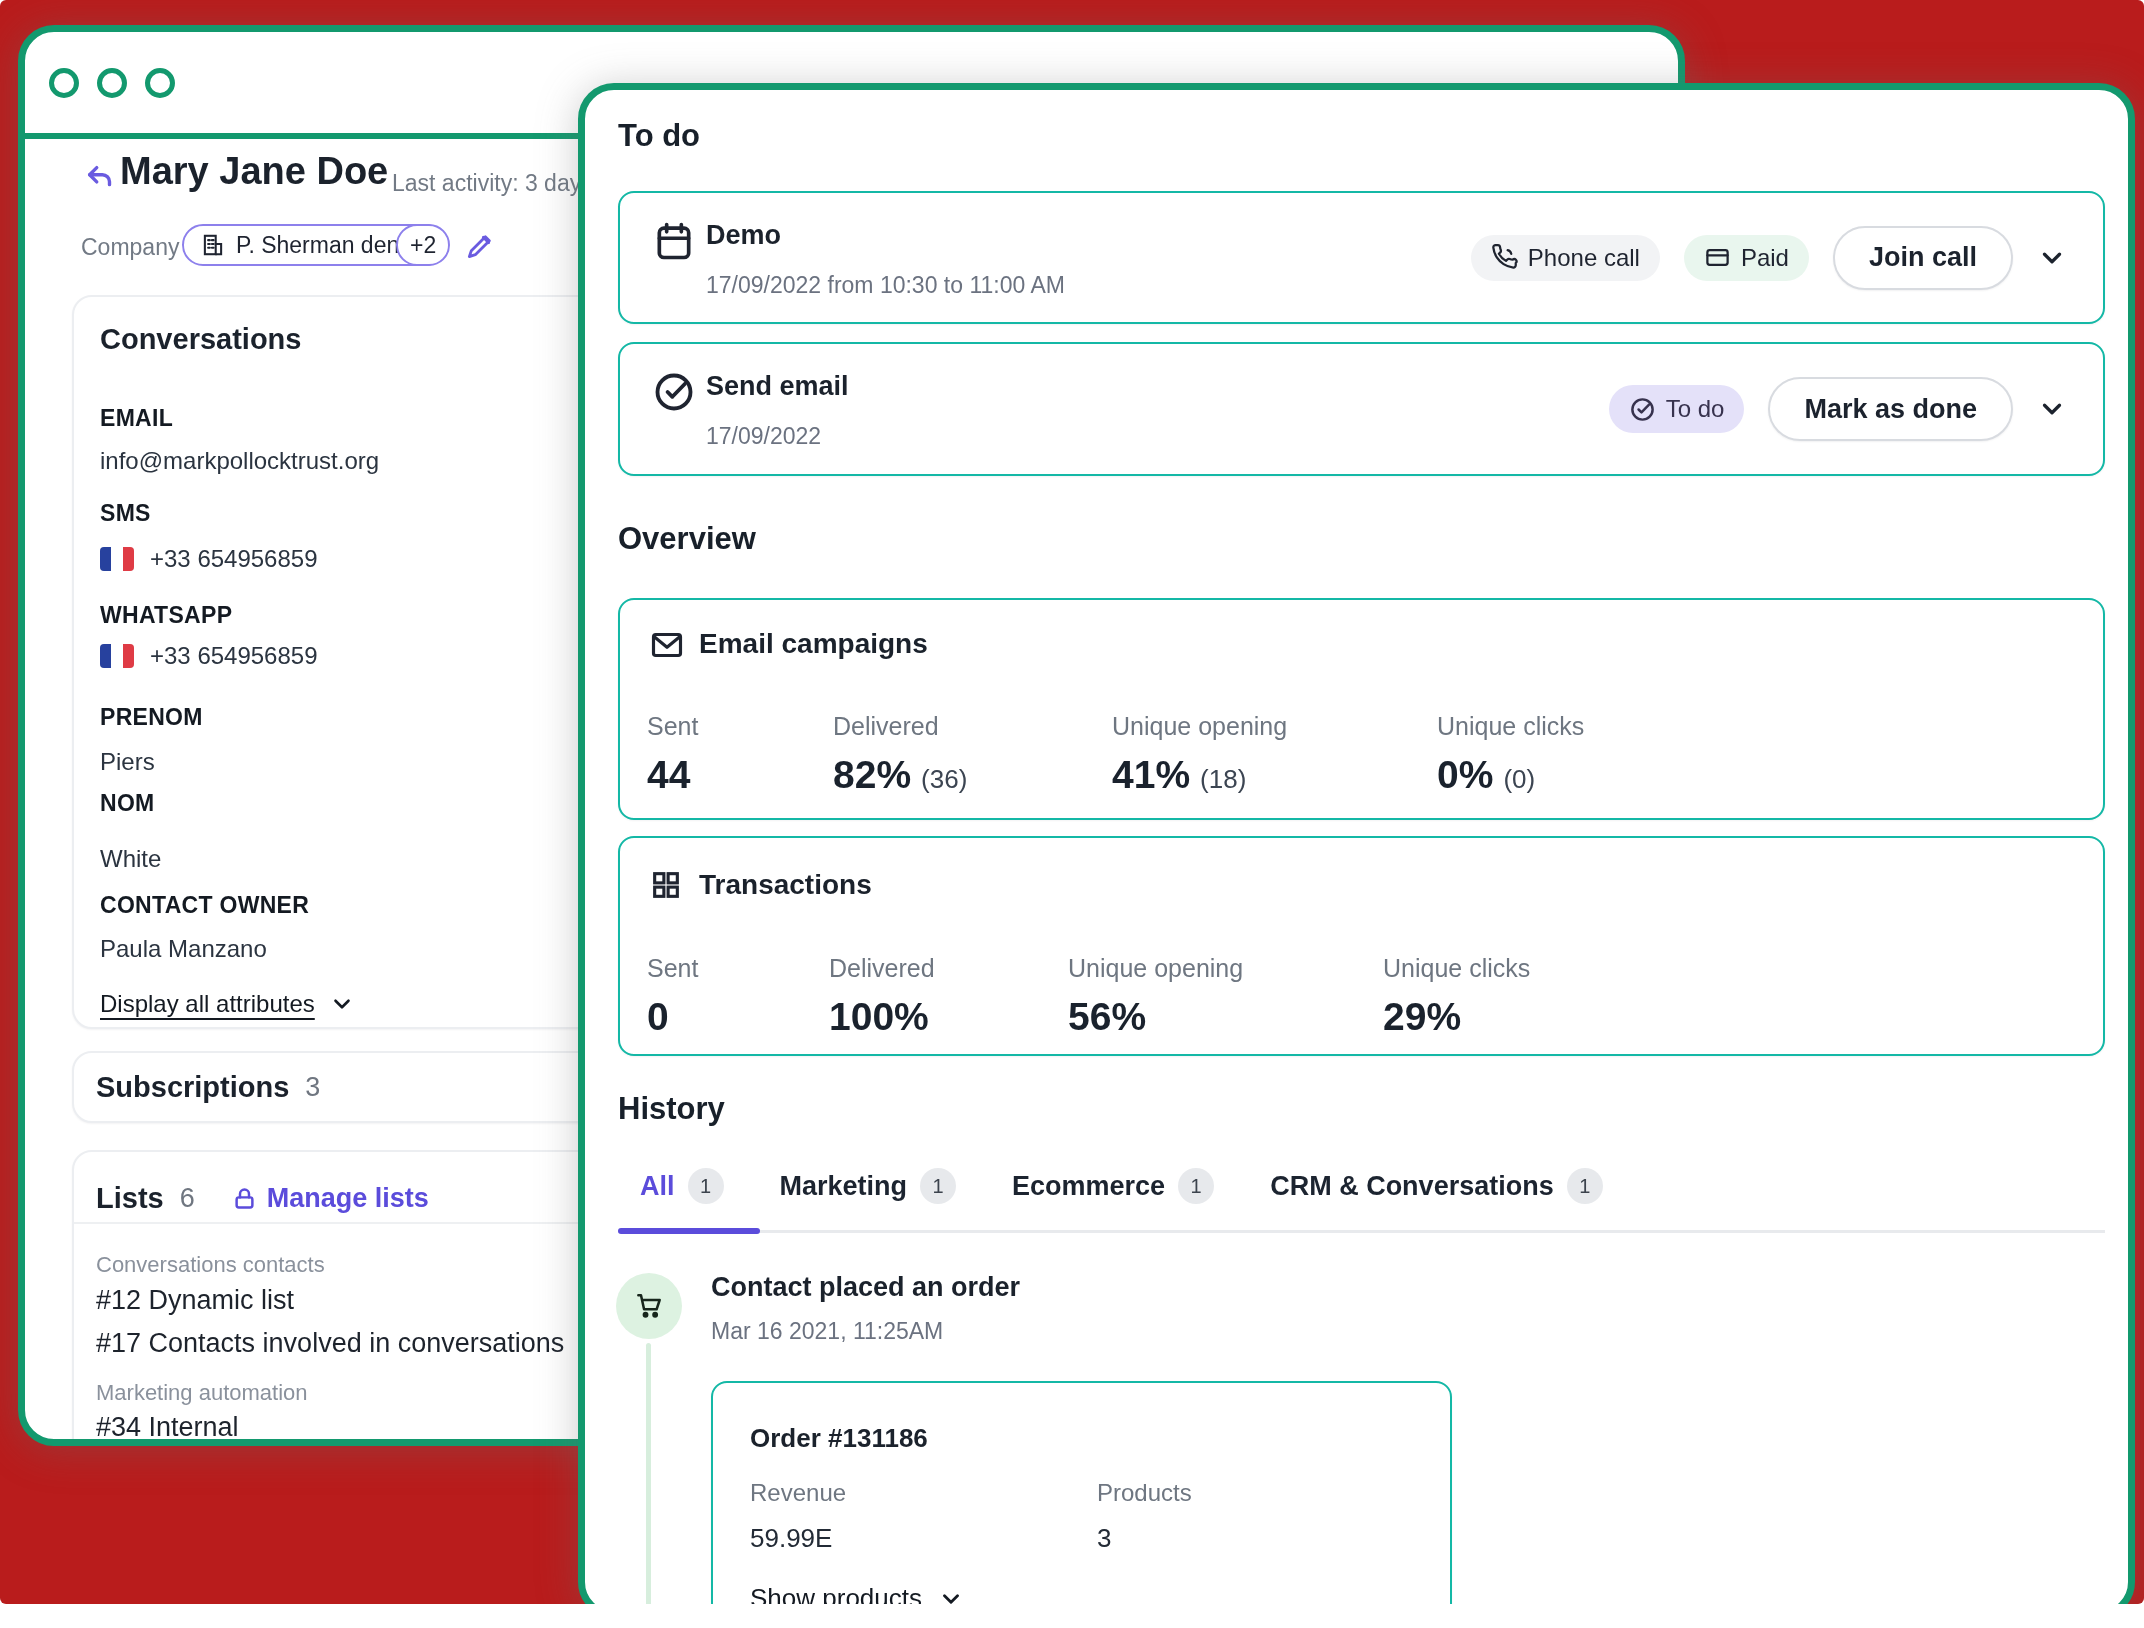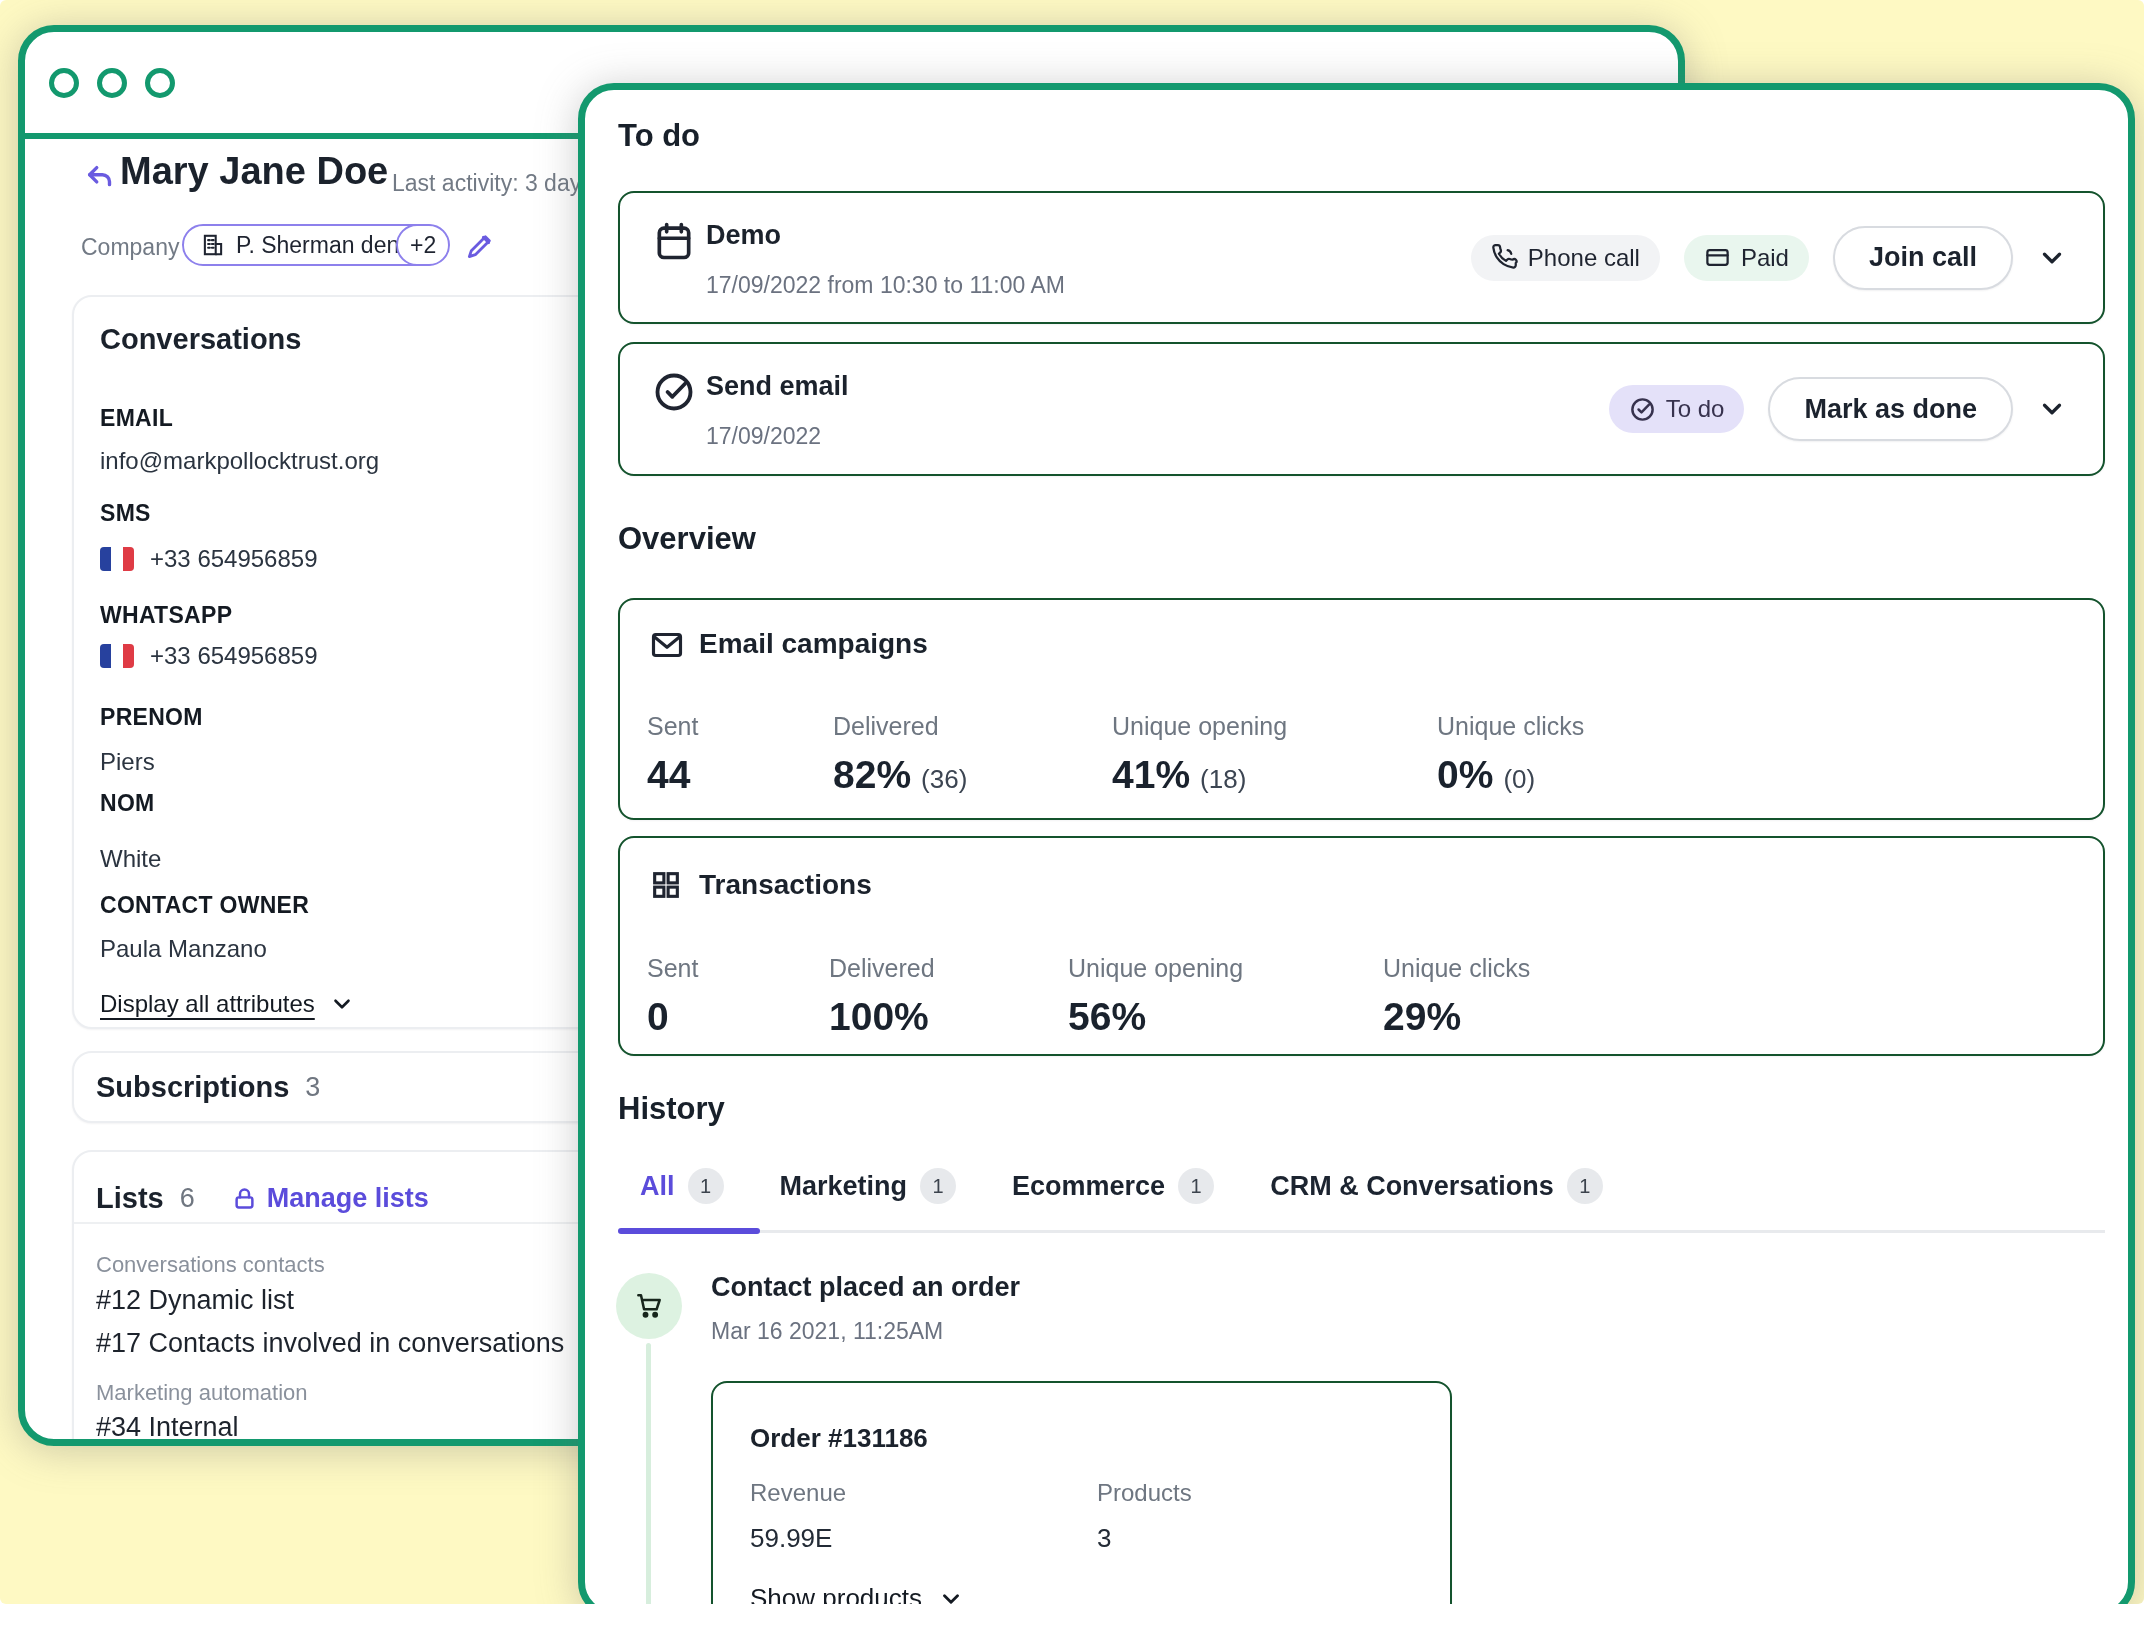--- a/index.html
+++ b/index.html
@@ -1,17 +1,17 @@
 <!DOCTYPE html>
 <html><head>
 <meta charset="utf-8">
 <style>
   html,body{margin:0;padding:0;background:#fff;}
   *{box-sizing:border-box;font-family:"Liberation Sans","DejaVu Sans",sans-serif;}
-  .canvas{position:relative;width:2144px;height:1604px;background:#fef9c3;border-radius:6px;overflow:hidden;}
+  .canvas{position:relative;width:2144px;height:1604px;background:#b91c1c;border-radius:6px;overflow:hidden;}
   .win{position:absolute;background:#fff;border:7px solid #13996e;border-radius:36px;overflow:hidden;box-shadow:0 4px 40px rgba(110,110,110,.35);}
   .lwin{left:18px;top:25px;width:1667px;height:1421px;}
   .rwin{left:578px;top:83px;width:1557px;height:1535px;}
   
   .lhead{position:absolute;left:0;top:0;width:100%;height:107px;border-bottom:6px solid #13996e;display:flex;align-items:center;padding-left:24px;gap:18px;}
   .dot{width:30px;height:30px;border:5px solid #13996e;border-radius:50%;background:#fff;}
   .backicon{position:absolute;left:59px;top:130px;color:#6a5be0;}
   .cname{position:absolute;left:95px;top:118px;font-size:38px;font-weight:700;color:#1b222c;}
   .lastact{position:absolute;left:367px;top:138px;font-size:23px;color:#727a85;}
   .complabel{position:absolute;left:56px;top:202px;font-size:23px;color:#727a85;}
@@ -33,21 +33,21 @@
   .ctitle{font-size:29px;font-weight:700;color:#1b222c;}
   .ccount{font-size:27px;color:#6f7680;}
   .listscard{left:47px;top:1118px;width:880px;height:332px;}
   .listhead{position:absolute;left:22px;top:30px;display:flex;align-items:center;gap:16px;}
   .manage{display:flex;align-items:center;gap:9px;color:#5b4cdb;font-size:27px;font-weight:700;margin-left:20px;cursor:pointer;}
   .ldiv{position:absolute;left:0;top:70px;width:100%;height:2px;background:#eef0f2;}
   .glab{position:absolute;left:22px;font-size:22px;color:#8a919c;}
   .llink{position:absolute;left:22px;font-size:27px;color:#1d232c;text-underline-offset:7px;cursor:pointer;}
   
   .h1{position:absolute;font-size:31px;font-weight:700;color:#18202a;}
-  .card{position:absolute;background:#fff;border:2px solid #14532d;border-radius:16px;box-shadow:0 1px 2px rgba(16,24,40,.05);}
+  .card{position:absolute;background:#fff;border:2px solid #14b8a6;border-radius:16px;box-shadow:0 1px 2px rgba(16,24,40,.05);}
   .tcard1{left:33px;top:101px;width:1487px;height:133px;}
   .tcard2{left:33px;top:252px;width:1487px;height:134px;}
   .ticon{position:absolute;left:32px;top:26px;color:#1f2430;}
   .ttitle{position:absolute;left:86px;top:27px;font-size:27px;font-weight:700;color:#1b222c;}
   .tdate{position:absolute;left:86px;top:79px;font-size:23px;color:#6b7280;}
   .tright{position:absolute;right:36px;top:50%;transform:translateY(-50%);display:flex;align-items:center;gap:24px;}
   .tag{height:46px;border-radius:23px;display:flex;align-items:center;gap:10px;padding:0 20px;font-size:24px;color:#1f2430;background:#f2f3f5;}
   .tag.mint{background:#e9f6ee;}
   .tag.lav{background:#e4e1f9;color:#37324e;height:48px;border-radius:24px;}
   .btn{height:64px;border-radius:32px;border:2px solid #d8dbe0;background:#fff;display:flex;align-items:center;padding:0 34px;font-size:27px;font-weight:700;color:#1c232e;box-shadow:0 1px 2px rgba(16,24,40,.06);cursor:pointer;}

